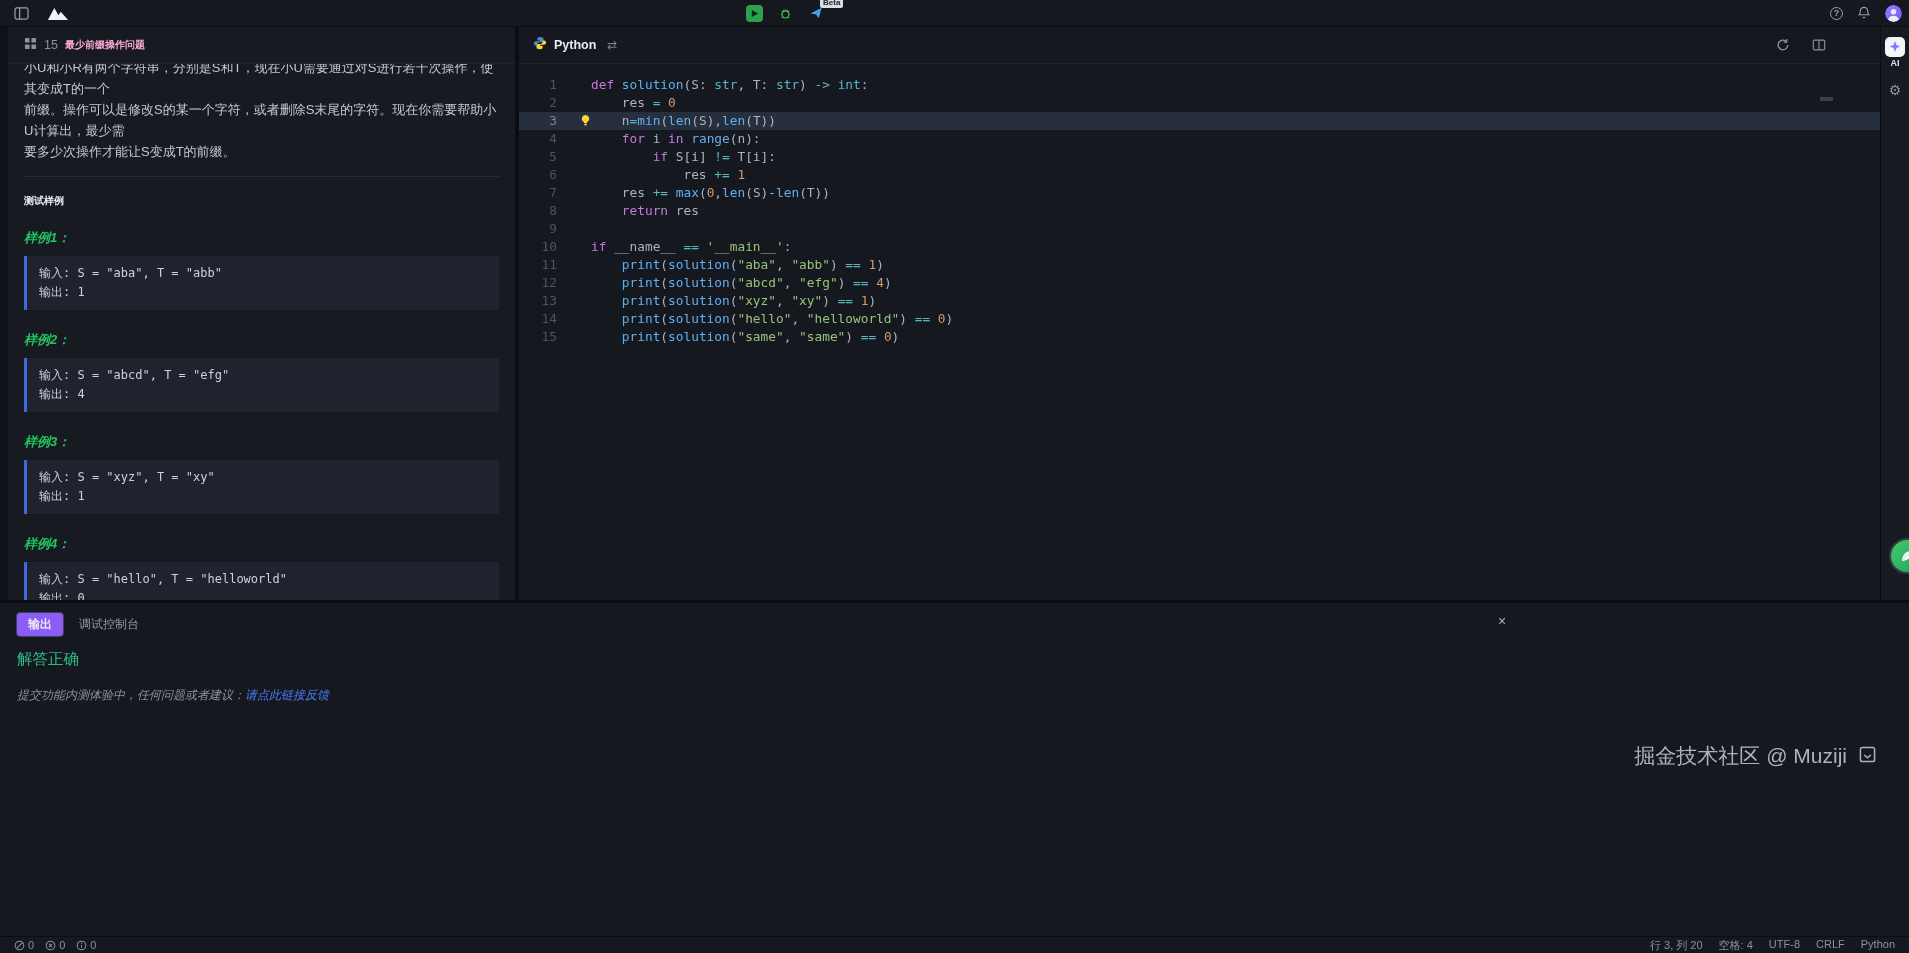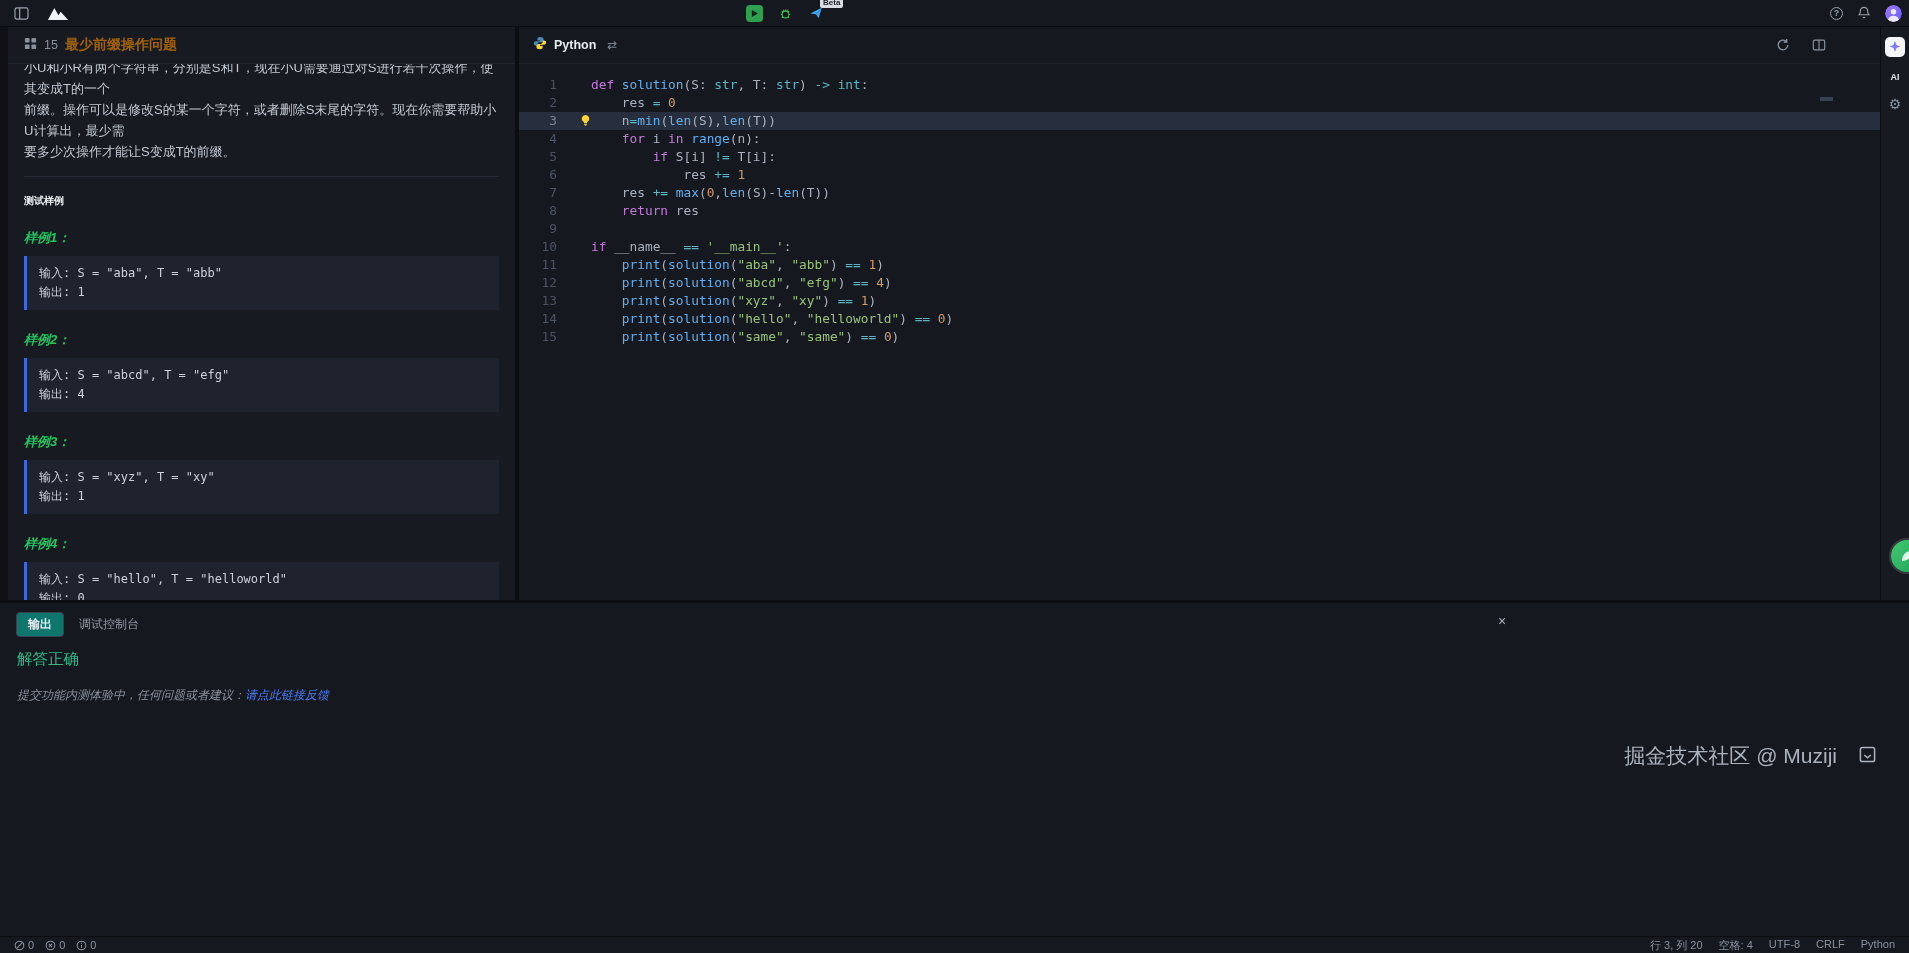--- a/index.html
+++ b/index.html
@@ -20,21 +20,21 @@
   .run-btn{width:17px;height:17px;border-radius:4px;background:#2ea04f;border:none;display:flex;align-items:center;justify-content:center;padding:0;cursor:pointer;}
   .plane{position:relative;}
   .beta{position:absolute;top:-6px;left:13px;background:#d8dce3;color:#23262d;font-size:8px;line-height:10px;padding:0 3px;border-radius:2px;font-weight:bold;}
   .help-icon{width:13px;height:13px;border:1.2px solid #98a0ad;border-radius:50%;color:#98a0ad;font-size:9px;display:flex;align-items:center;justify-content:center;font-weight:bold;}
   .avatar{width:17px;height:17px;border-radius:50%;overflow:hidden;display:block;}
   
   .main{position:absolute;top:27px;left:8px;right:0;height:573px;display:flex;}
   .problem-panel{width:507px;flex:none;background:#171a21;display:flex;flex-direction:column;}
   .panel-header{height:37px;flex:none;display:flex;align-items:center;gap:7px;padding:0 16px;border-bottom:1px solid #1f242c;}
   .pid{color:#8b929e;font-size:12.5px;}
-  .ptitle{color:#a16207;font-size:14px;font-weight:bold;}
+  .ptitle{color:#f9a8d4;font-size:10px;font-weight:bold;}
   .problem-body{flex:1;overflow:hidden;padding:0 16px;}
   .desc{margin-top:-7px;}
   .desc-line{font-size:13px;line-height:21px;color:#c3c9d3;}
   .divider{border:none;border-top:1px solid #262b35;margin:14px 0 0;}
   .examples-heading{font-size:10px;color:#edf0f4;margin:17px 0 0;font-weight:bold;}
   .ex-label{font-style:italic;font-weight:bold;font-size:13px;color:#22c55e;margin-top:21px;}
   .ex-box{margin-top:9px;background:#1e232d;border-left:3px solid #3e68dd;padding:8px 12px;font-family:"DejaVu Sans Mono",monospace;font-size:12px;line-height:19px;color:#ccd2db;}
   .vsplit{width:4px;flex:none;background:#0b0d11;cursor:col-resize;}
   
   .editor-panel{flex:1;min-width:0;background:#15181f;display:flex;flex-direction:column;}
@@ -48,37 +48,37 @@
   .code-row.active{background:#272e3d;}
   .gutter{width:56px;flex:none;text-align:right;padding-right:18px;color:#4c5364;user-select:none;}
   .active .gutter{color:#7d8699;}
   .code{white-space:pre;margin-left:16px;color:#abb2bf;}
   .bulb{position:absolute;left:60px;top:2px;width:13px;height:13px;cursor:pointer;}
   .tk-k{color:#c678dd;} .tk-f{color:#61afef;} .tk-t{color:#56b6c2;}
   .tk-s{color:#98c379;} .tk-n{color:#d19a66;} .tk-o{color:#56b6c2;} .tk-p{color:#abb2bf;}
   .minimap-dash{position:absolute;top:33px;right:47px;width:13px;height:4px;background:#394051;}
   
   .right-rail{width:29px;flex:none;background:#171a21;border-left:1px solid #0b0d11;display:flex;flex-direction:column;align-items:center;padding-top:10px;}
-  .ai-btn{display:flex;flex-direction:column;align-items:center;gap:15px;cursor:pointer;}
+  .ai-btn{display:flex;flex-direction:column;align-items:center;gap:1px;cursor:pointer;}
   .ai-spark{width:20px;height:20px;border-radius:5px;background:#f3f5f9;display:flex;align-items:center;justify-content:center;}
   .ai-label{color:#dfe3ea;font-size:9px;font-weight:bold;}
   .rail-gear{color:#8a93a2;font-size:14px;margin-top:14px;cursor:pointer;}
   
   .console{position:absolute;top:600px;left:0;right:0;height:336px;background:#15181f;border-top:3px solid #0b0d11;}
   .console-header{display:flex;align-items:center;padding:9px 16px 0;position:relative;}
-  .tab-output{border:1px solid #3a4150;background:#0f766e;color:#e9ecf1;font-size:12px;font-weight:bold;padding:3px 11px;border-radius:4px;cursor:pointer;}
+  .tab-output{border:1px solid #3a4150;background:#8b5cf6;color:#e9ecf1;font-size:12px;font-weight:bold;padding:3px 11px;border-radius:4px;cursor:pointer;}
   .tab-debug{color:#939aa6;font-size:12px;margin-left:15px;cursor:pointer;}
   .console-close{position:absolute;left:1498px;top:10px;color:#a8afba;font-size:14px;cursor:pointer;}
   .console-body{padding:12px 17px 0;}
   .result-title{color:#2eb886;font-size:15.5px;}
   .result-sub{color:#8b929e;font-size:12px;margin-top:11px;}
   .feedback{color:#8b929e;font-size:12px;margin-top:17px;font-style:italic;}
   .flink{color:#4b7dfa;text-decoration:none;cursor:pointer;}
   
-  .watermark{position:absolute;right:33px;bottom:183px;display:flex;align-items:center;gap:22px;font-size:21px;color:#b9c0cb;opacity:.92;}
+  .watermark{position:absolute;right:33px;bottom:183px;display:flex;align-items:center;gap:12px;font-size:21px;color:#b9c0cb;opacity:.92;}
   .fab{position:absolute;right:-14px;top:540px;width:32px;height:32px;border-radius:50%;background:linear-gradient(135deg,#43c96f,#1fa35b);display:flex;align-items:center;justify-content:center;box-shadow:0 0 0 2px rgba(255,255,255,.14);cursor:pointer;z-index:6;}
   
   .statusbar{position:absolute;bottom:0;left:0;right:0;height:17px;background:#15181e;border-top:1px solid #0b0d11;display:flex;align-items:center;font-size:11px;color:#8a92a0;}
   .sb-left{display:flex;gap:11px;padding-left:14px;align-items:center;}
   .sb-item{display:flex;gap:3px;align-items:center;cursor:pointer;}
   .sb-right{margin-left:auto;display:flex;gap:16px;padding-right:14px;}
   .sb-right span{cursor:pointer;}
 </style>
 </head>
 <body>

